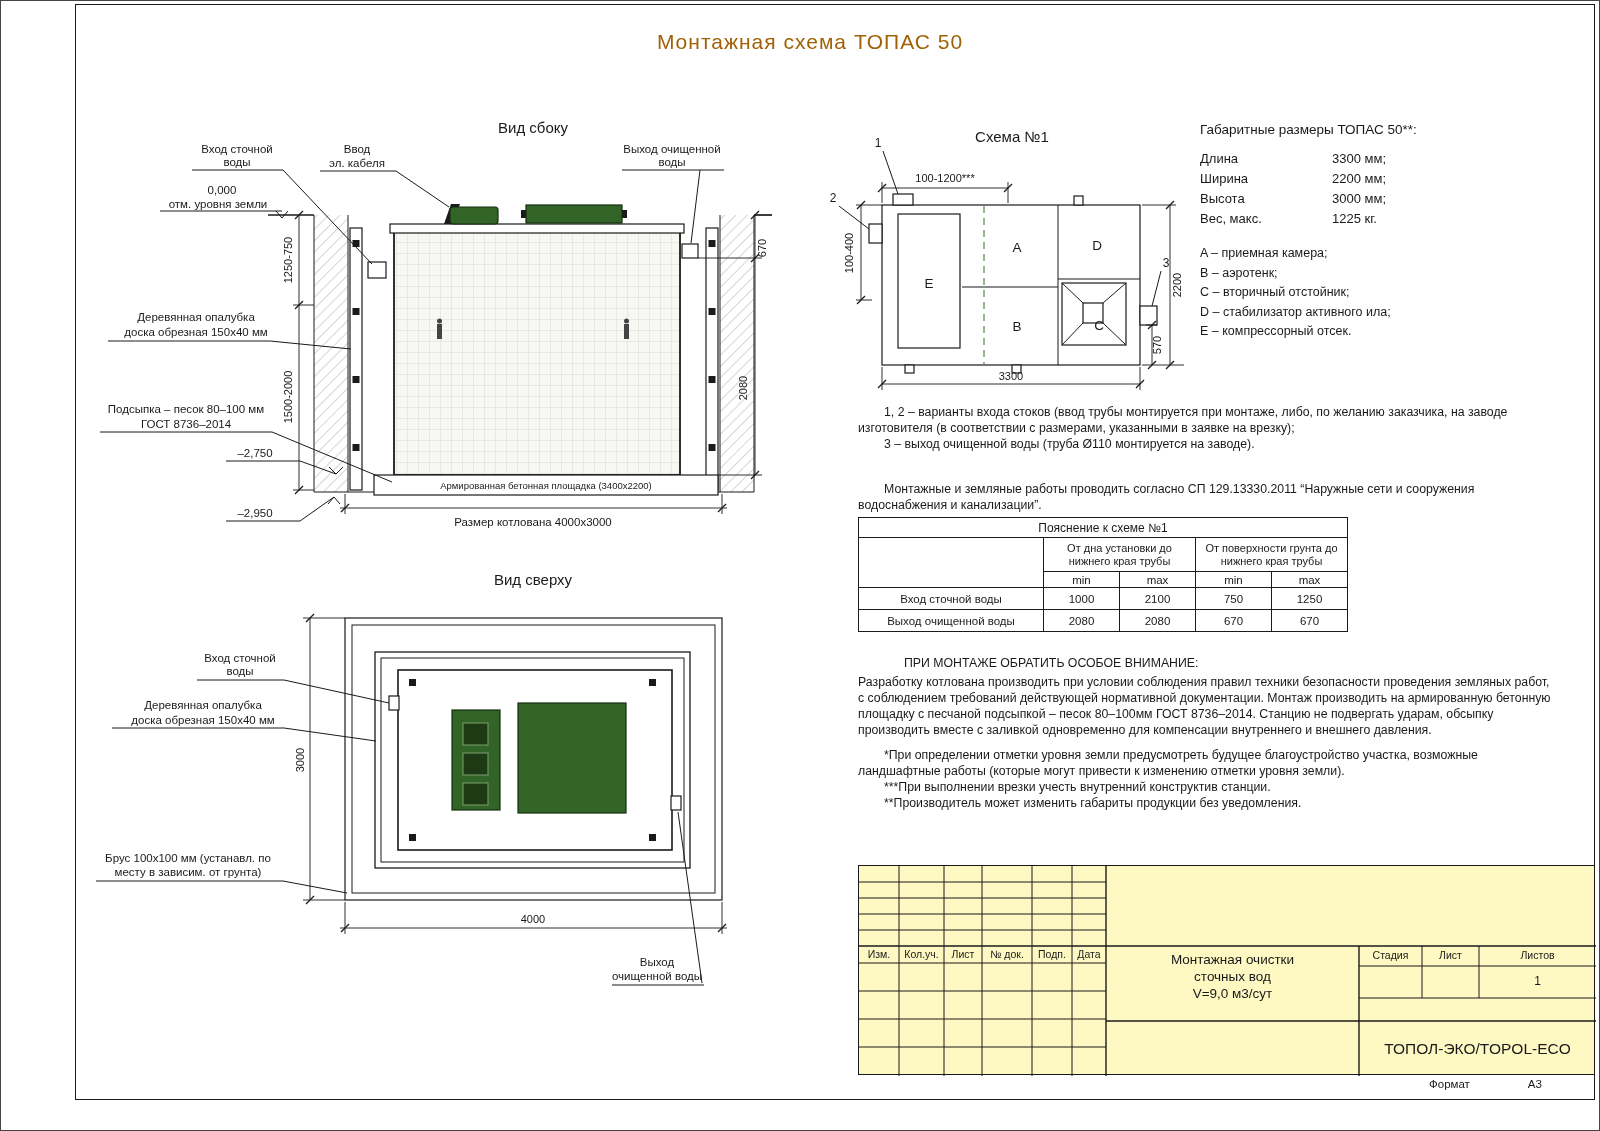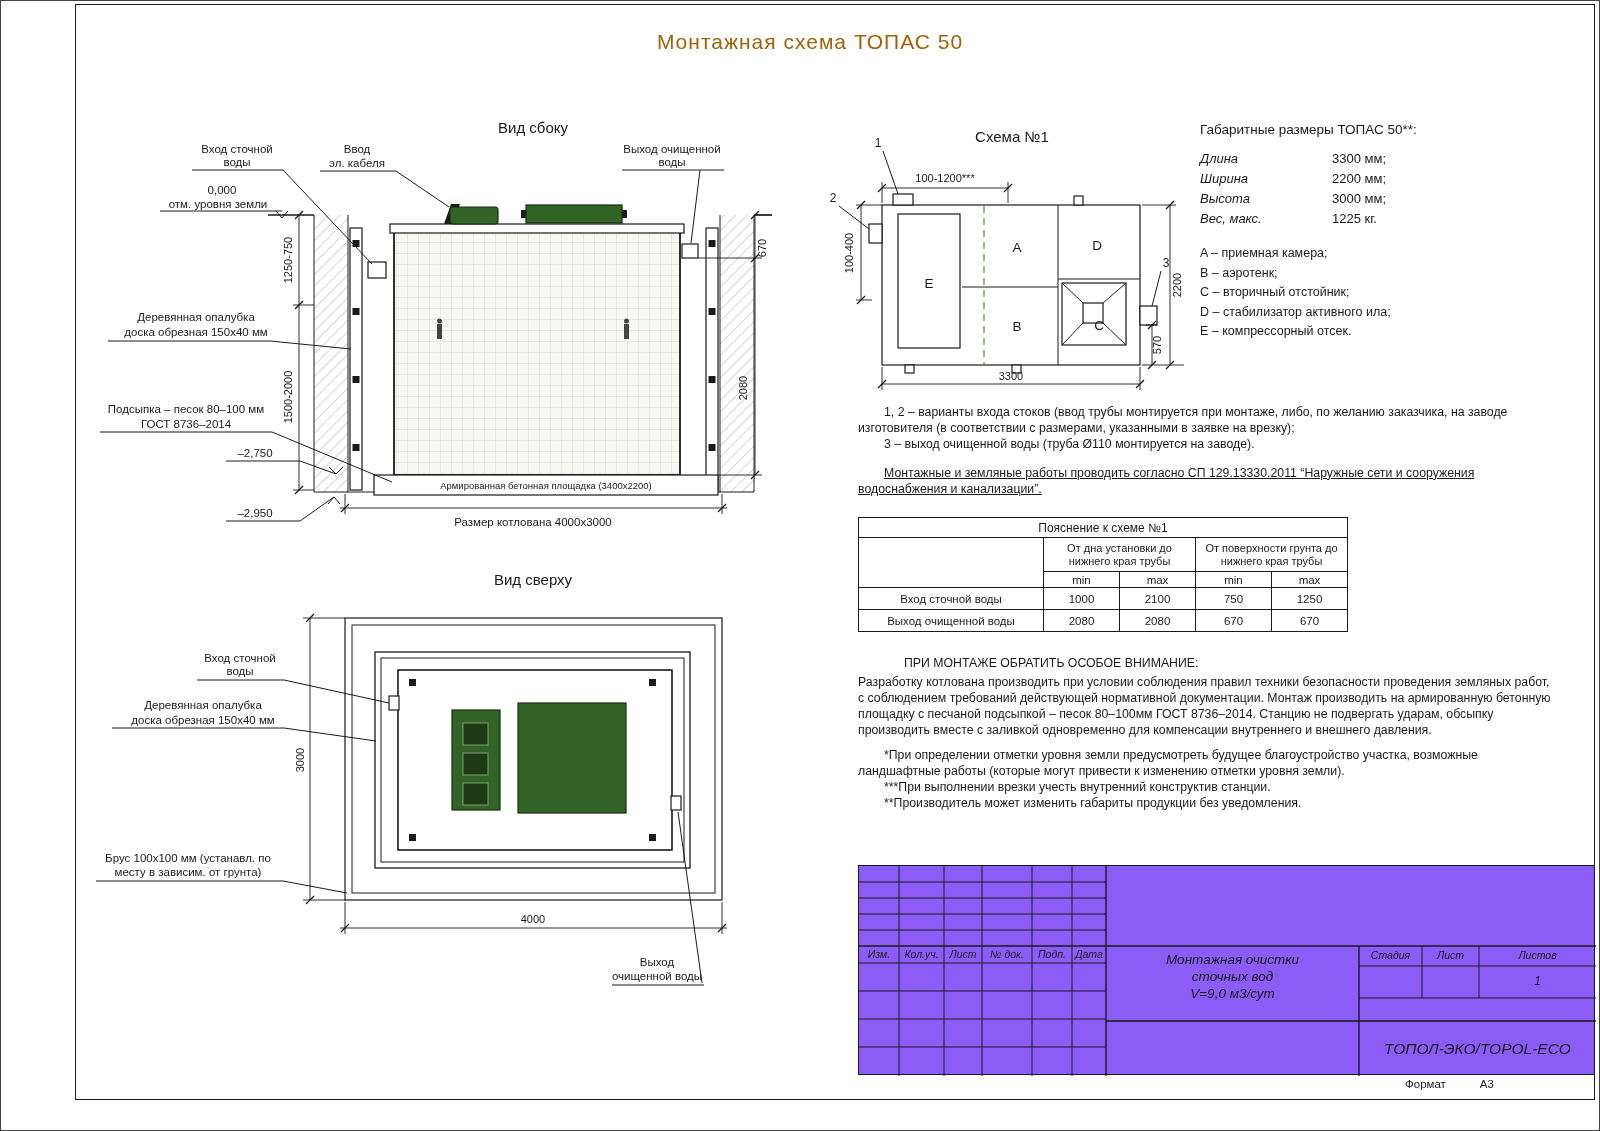--- a/index.html
+++ b/index.html
@@ -23,50 +23,50 @@
   text.tiny{ font-size:9.5px; }
   .ln   { stroke:#1a1a1a; stroke-width:1; fill:none; }
   .ln2  { stroke:#1a1a1a; stroke-width:1.7; fill:none; }
   .thin { stroke:#1a1a1a; stroke-width:0.9; fill:none; }
   .tick { stroke:#1a1a1a; stroke-width:1.3; }
   .wh   { fill:#ffffff; stroke:#1a1a1a; stroke-width:1.2; }
   .grn  { fill:#336427; stroke:#142d0e; stroke-width:1.2; }
   
   .spec-title { font-size:13.5px; margin-bottom:12px; }
   .spec-row { display:flex; font-size:13px; line-height:20px; }
-  .spec-row .sl { width:132px;font-style:italic; }
+  .spec-row .sl { width:132px; }
   .legend { margin-top:15px; font-size:12.5px; line-height:19.5px; }
   
   .notes p { font-size:12.3px; line-height:1.32; text-indent:26px; }
-  .notes p.sp { margin-top:12px;text-decoration:underline; }
+  .notes p.sp { margin-top:28px; }
   
   table.exp { border-collapse:collapse; border:1.5px solid #1a1a1a; background:#fff; }
   table.exp td { border:1px solid #1a1a1a; text-align:center; vertical-align:middle; font-size:11.5px; padding:1px 3px; }
   tr.t-title td { height:20px; font-size:12px; }
   tr.t-group td { font-size:11px; line-height:1.18; height:34px; }
   tr.t-mm td { height:16px; }
   tr.t-data td { height:22px; }
   
   .att { font-size:12.3px; line-height:1.3; }
   .att .att-h { text-indent:46px; margin-bottom:3px; }
   .att p { margin:0; }
   .att p.first { }
   .att p.ind { text-indent:26px; }
   .att p.gap { margin-top:9px; }
   .att p.cons { margin-top:17px; text-indent:26px; text-decoration:underline; }
   
-  .tb { background:#8b5cf6; border:1.7px solid #1a1a1a;font-style:italic; }
+  .tb { background:#fef9c3; border:1.7px solid #1a1a1a; }
   .tb-svg { position:absolute; left:0; top:0; }
   .tb-col { position:absolute; text-align:center; font-size:10.5px; height:17px; line-height:17px; }
   .tb-doc { position:absolute; text-align:center; font-size:13.5px; line-height:17px; }
   .tb-val { position:absolute; text-align:center; font-size:12px; }
   .tb-prod, .tb-comp { position:absolute; display:flex; align-items:center; justify-content:center; }
   .tb-prod { font-size:12.5px; }
   .tb-comp { font-size:15.5px; }
-  .fmt { display:flex; gap:34px; font-size:11.5px; }
+  .fmt { display:flex; gap:58px; font-size:11.5px;margin-left:24px; }
 </style>
 </head>
 <body>
 
 <svg width="0" height="0" style="position:absolute" aria-hidden="true">
   <defs>
     <pattern id="gridp" width="11" height="11" patternUnits="userSpaceOnUse">
       <rect width="11" height="11" fill="#f7f7f4"></rect>
       <path d="M11 0H0V11" fill="none" stroke="#dcdcd4" stroke-width="1"></path>
     </pattern>

